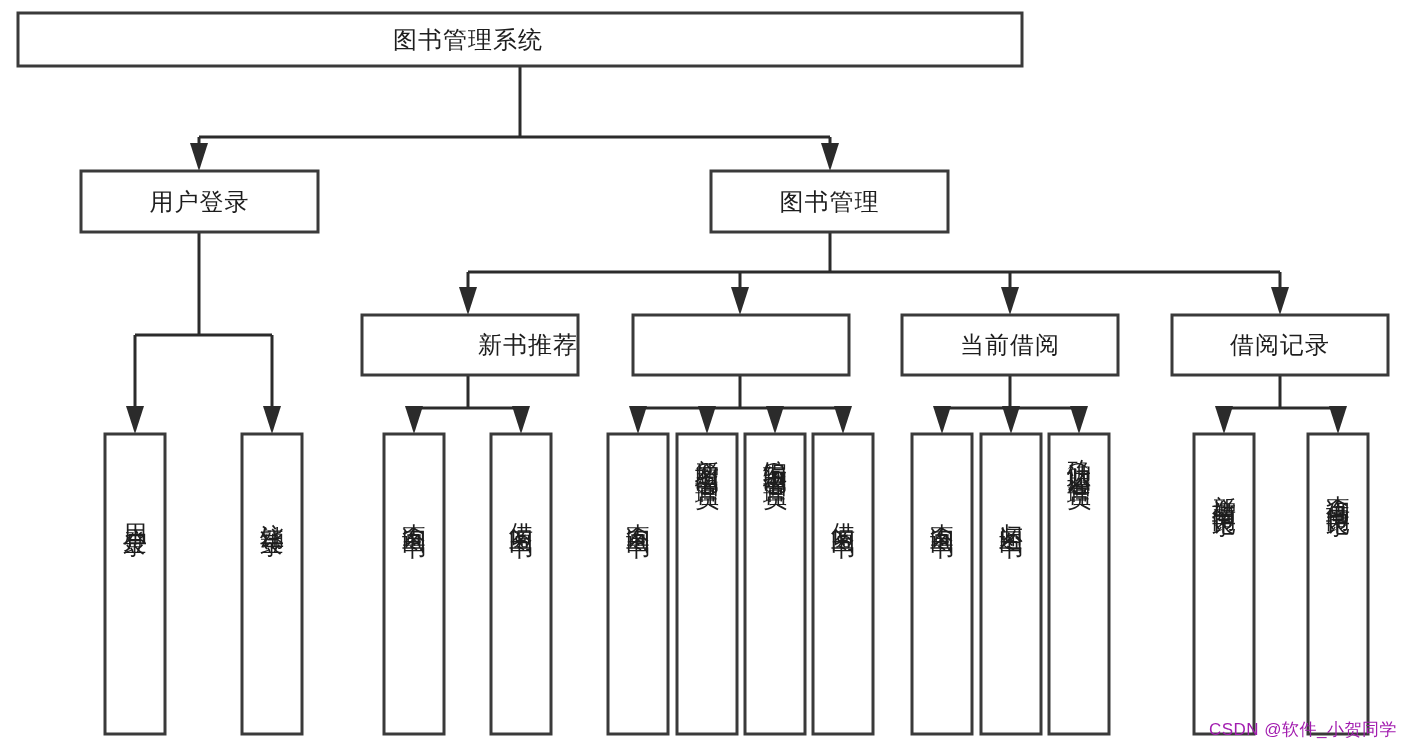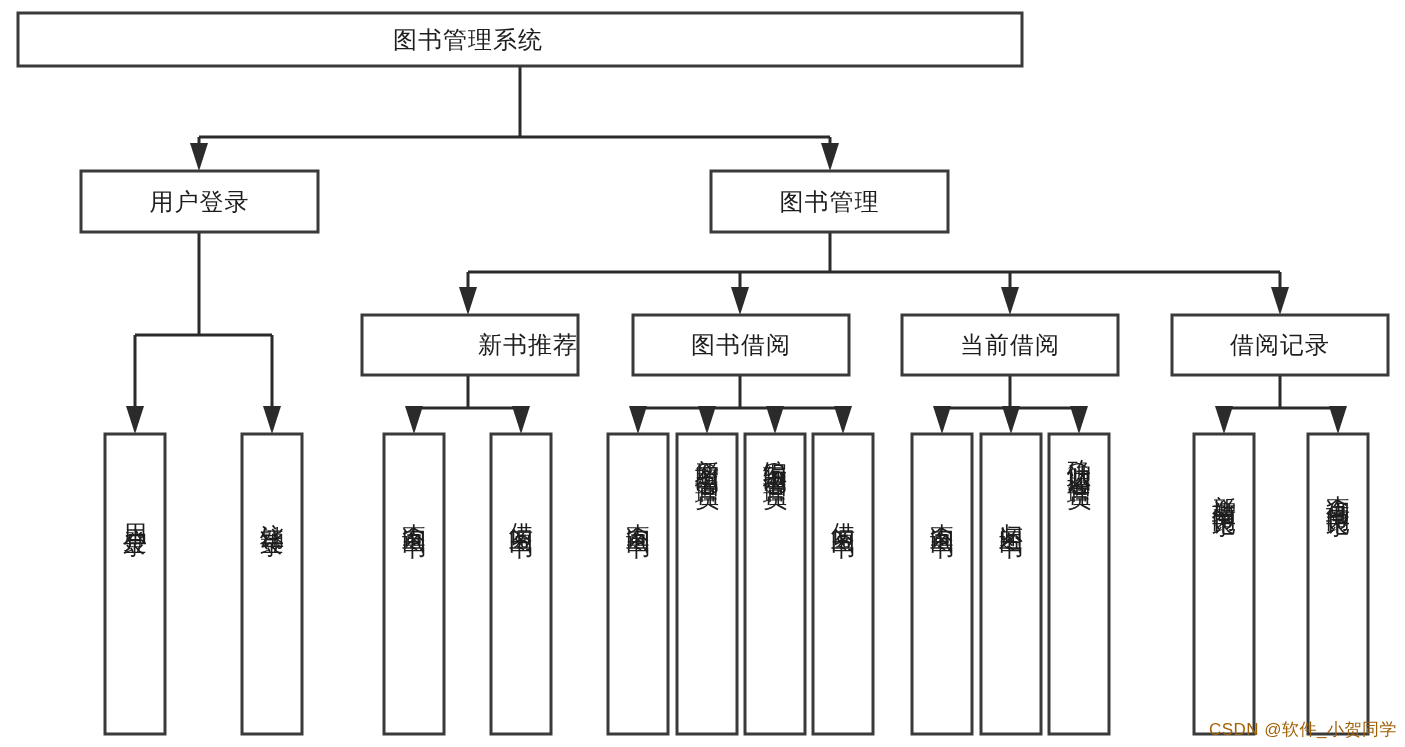--- a/index.html
+++ b/index.html
@@ -72,21 +72,21 @@
     color: #1d1d1d;
     letter-spacing: 1px;
     white-space: nowrap;
   }
   #watermark {
     position: absolute;
     right: 8px;
     bottom: 6px;
     font-family: "Liberation Sans", "DejaVu Sans", sans-serif;
     font-size: 17px;
-    color: #a16207;
+    color: #a21caf;
     letter-spacing: 0.5px;
     white-space: nowrap;
     pointer-events: none;
   }
 </style>
 </head>
 <body>
 
 <div id="diagram-root">
 
@@ -197,23 +197,20 @@
   </div>
 
   <div class="hlabel-wrap" style="left:711px; top:171px; width:237px; height:61px;text-align:right;">
     <span class="hlabel-text">图书管理</span>
   </div>
 
   <div class="hlabel-wrap" style="left:362px; top:315px; width:216px; height:60px;justify-content:flex-end;">
     <span class="hlabel-text">新书推荐</span>
   </div>
 
-  <div class="hlabel-wrap" style="left:633px; top:315px; width:216px; height:60px;">
-    <span class="hlabel-text">图书借阅</span>
-  </div>
 
   <div class="hlabel-wrap" style="left:1172px; top:315px; width:216px; height:60px;">
     <span class="hlabel-text">借阅记录</span>
   </div>
 
   <div class="hlabel-wrap" style="left:902px; top:315px; width:216px; height:60px;">
     <span class="hlabel-text">当前借阅</span>
   </div>
 
   <div class="vlabel-wrap" style="left:105px; top:434px; width:60px; height:300px; padding-top:70px;">

